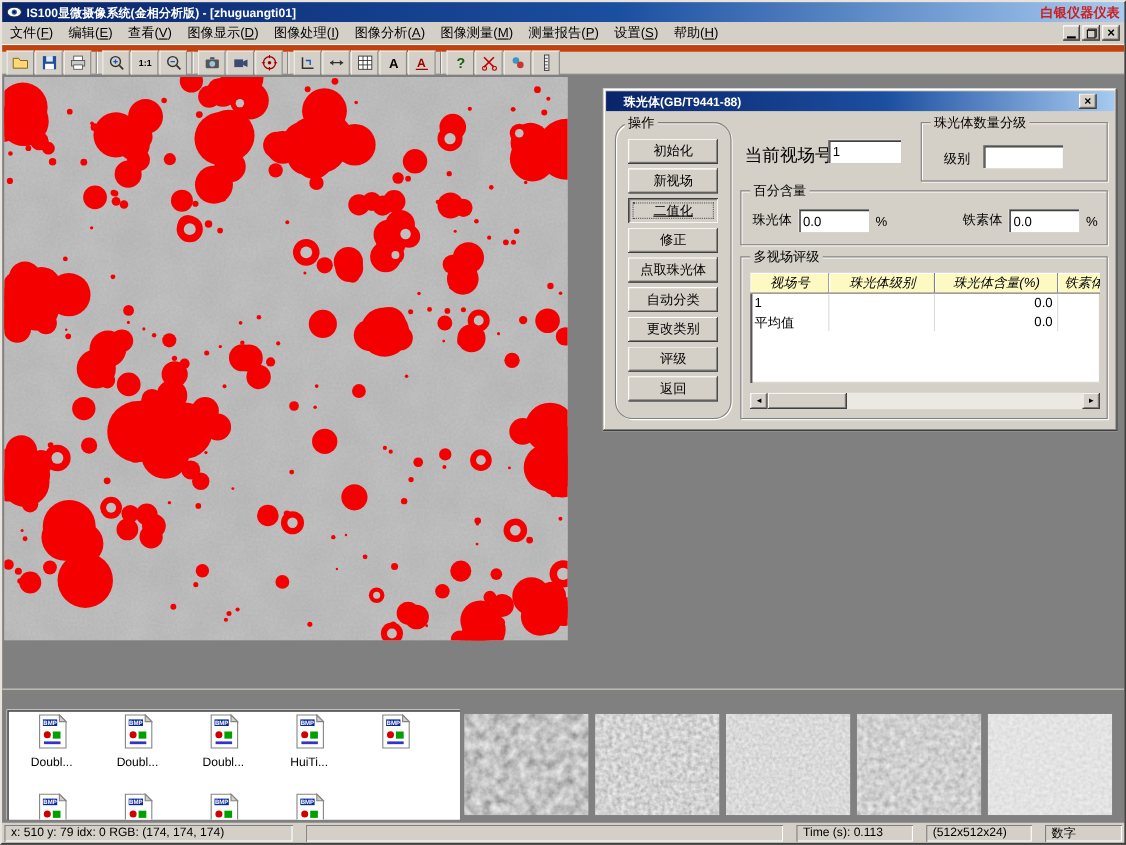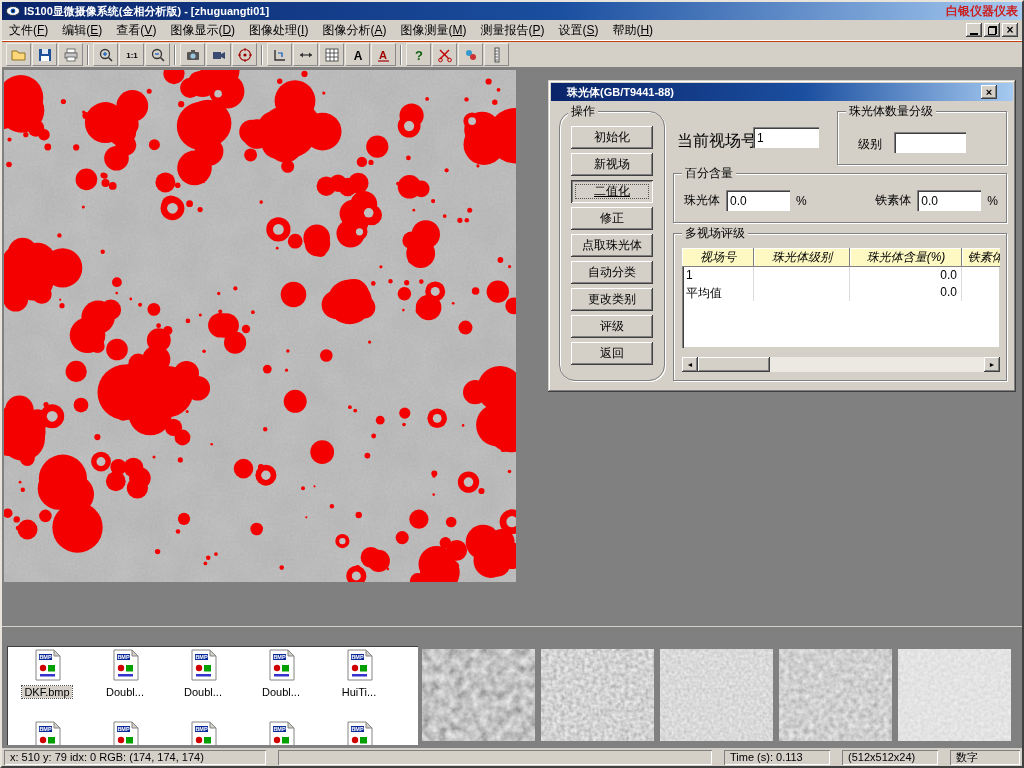--- a/index.html
+++ b/index.html
@@ -22,21 +22,21 @@
   .mdi-controls { margin-left:auto; display:flex; gap:2px; padding-right:4px; }
   .mdi-btn { width:16px; height:14px; display:flex; align-items:center; justify-content:center; }
   .g-min { width:8px; height:2px; background:#000; margin-top:7px; }
   .g-restore { position:relative; width:9px; height:9px; }
   .g-restore::before { content:''; position:absolute; right:0; top:0; width:6px; height:6px; border:1px solid #000; }
   .g-restore::after  { content:''; position:absolute; left:0; bottom:0; width:6px; height:6px; border:1px solid #000; background:#d4d0c8; }
   .g-close { font-size:12px; font-weight:bold; line-height:10px; }
 
   
   .toolbar { position:absolute; top:39px; left:0; right:0; height:27px; background:#d4d0c8;
-    border-top:1px solid #c2410c; border-bottom:1px solid #808080;
+    border-top:6px solid #c2410c; border-bottom:1px solid #808080;
     display:flex; align-items:center; padding:1px 4px; gap:1px; }
   .tb-btn { width:25px; height:23px; display:flex; align-items:center; justify-content:center;
     background:#d4d0c8; border:1px solid; border-color:#f0ede6 #8a8a8a #8a8a8a #f0ede6; cursor:default; }
   .tb-sep { width:2px; height:20px; border-left:1px solid #808080; border-right:1px solid #fff; margin:0 3px; }
 
   
   .workarea { position:absolute; top:66px; left:0; right:0; bottom:18px; background:#808080; overflow:hidden; }
   .specimen { position:absolute; left:2px; top:2px; width:512px; height:512px; cursor:crosshair; background:#c6c6c6; }
 
   
@@ -770,32 +770,20 @@
           <div class="file-item">
             <span class="file-ico"><svg width="33" height="32" viewBox="0 0 33 32">
                 <path d="M5 1 h18 l6 6 v24 H5 z" fill="#fff" stroke="#848484"></path>
                 <path d="M23 1 l6 6 h-6 z" fill="#d4d0c8" stroke="#848484"></path>
                 <rect x="8" y="5" width="13" height="6" fill="#0a2a9a"></rect>
                 <text x="14.5" y="10" font-size="5.5" fill="#fff" font-weight="bold" text-anchor="middle">BMP</text>
                 <circle cx="12" cy="19" r="3.2" fill="#d00000"></circle>
                 <rect x="17" y="16" width="7" height="6.5" fill="#00a000"></rect>
                 <rect x="9" y="25" width="15" height="2.5" fill="#3333cc"></rect>
               </svg></span>
-            <div class="file-label selected">DKF.bmp</div>
-          </div>
-          <div class="file-item">
-            <span class="file-ico"><svg width="33" height="32" viewBox="0 0 33 32">
-                <path d="M5 1 h18 l6 6 v24 H5 z" fill="#fff" stroke="#848484"></path>
-                <path d="M23 1 l6 6 h-6 z" fill="#d4d0c8" stroke="#848484"></path>
-                <rect x="8" y="5" width="13" height="6" fill="#0a2a9a"></rect>
-                <text x="14.5" y="10" font-size="5.5" fill="#fff" font-weight="bold" text-anchor="middle">BMP</text>
-                <circle cx="12" cy="19" r="3.2" fill="#d00000"></circle>
-                <rect x="17" y="16" width="7" height="6.5" fill="#00a000"></rect>
-                <rect x="9" y="25" width="15" height="2.5" fill="#3333cc"></rect>
-              </svg></span>
             <div class="file-label">Doubl...</div>
           </div>
           <div class="file-item">
             <span class="file-ico"><svg width="33" height="32" viewBox="0 0 33 32">
                 <path d="M5 1 h18 l6 6 v24 H5 z" fill="#fff" stroke="#848484"></path>
                 <path d="M23 1 l6 6 h-6 z" fill="#d4d0c8" stroke="#848484"></path>
                 <rect x="8" y="5" width="13" height="6" fill="#0a2a9a"></rect>
                 <text x="14.5" y="10" font-size="5.5" fill="#fff" font-weight="bold" text-anchor="middle">BMP</text>
                 <circle cx="12" cy="19" r="3.2" fill="#d00000"></circle>
                 <rect x="17" y="16" width="7" height="6.5" fill="#00a000"></rect>

